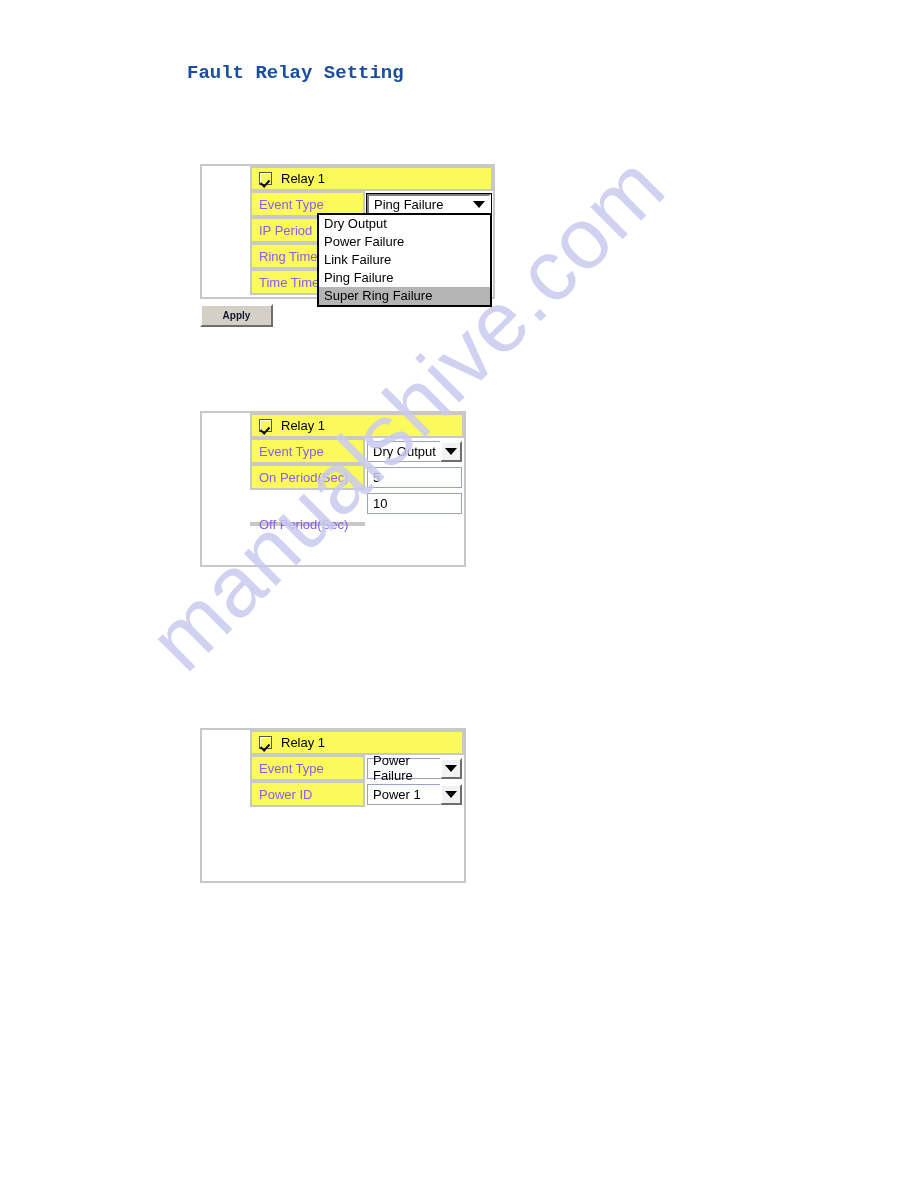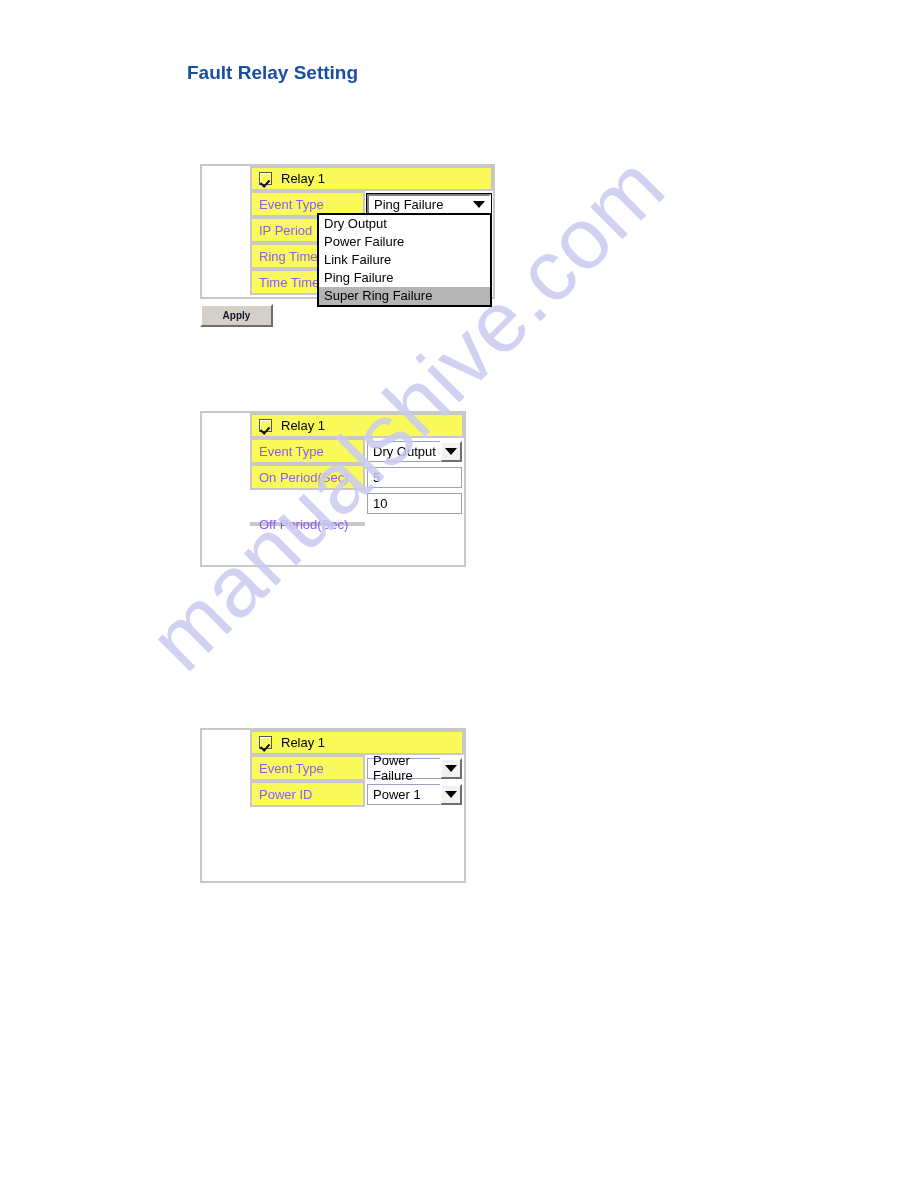--- a/index.html
+++ b/index.html
@@ -65,21 +65,21 @@
     left: 136px;
     top: 3px;
     width: 13px;
     height: 13px;
     border-radius: 50%;
     background: #f07818;
   }
   .page-title {
     margin: 17px;
     padding: 0;
-    font-family: Liberation Sans, sans-serif;
+    font-family: Liberation Mono, monospace;
     font-size: 19px;
     font-weight: bold;
     color: #1a4fa0;
     line-height: 24px;
     margin-top: 9px;
     margin-left: 30px;
   }
 
   
   .relay-panel {

